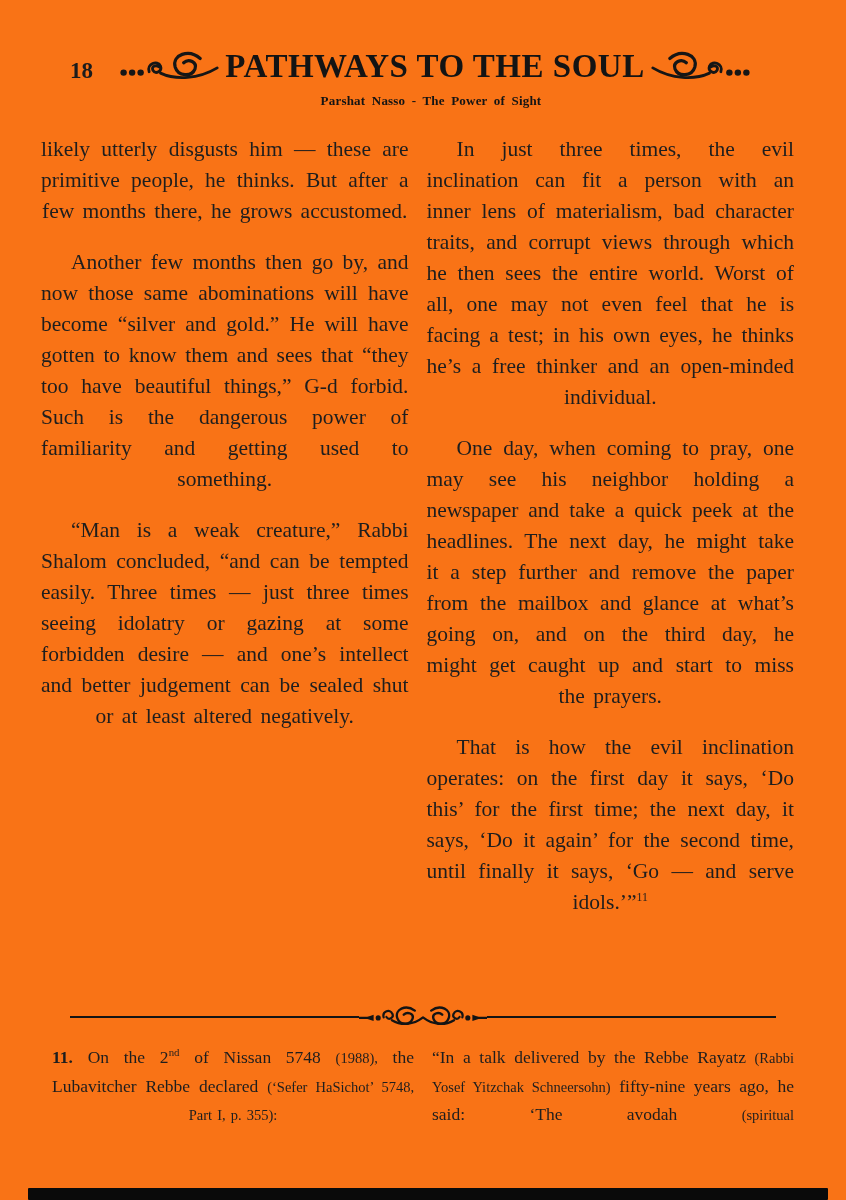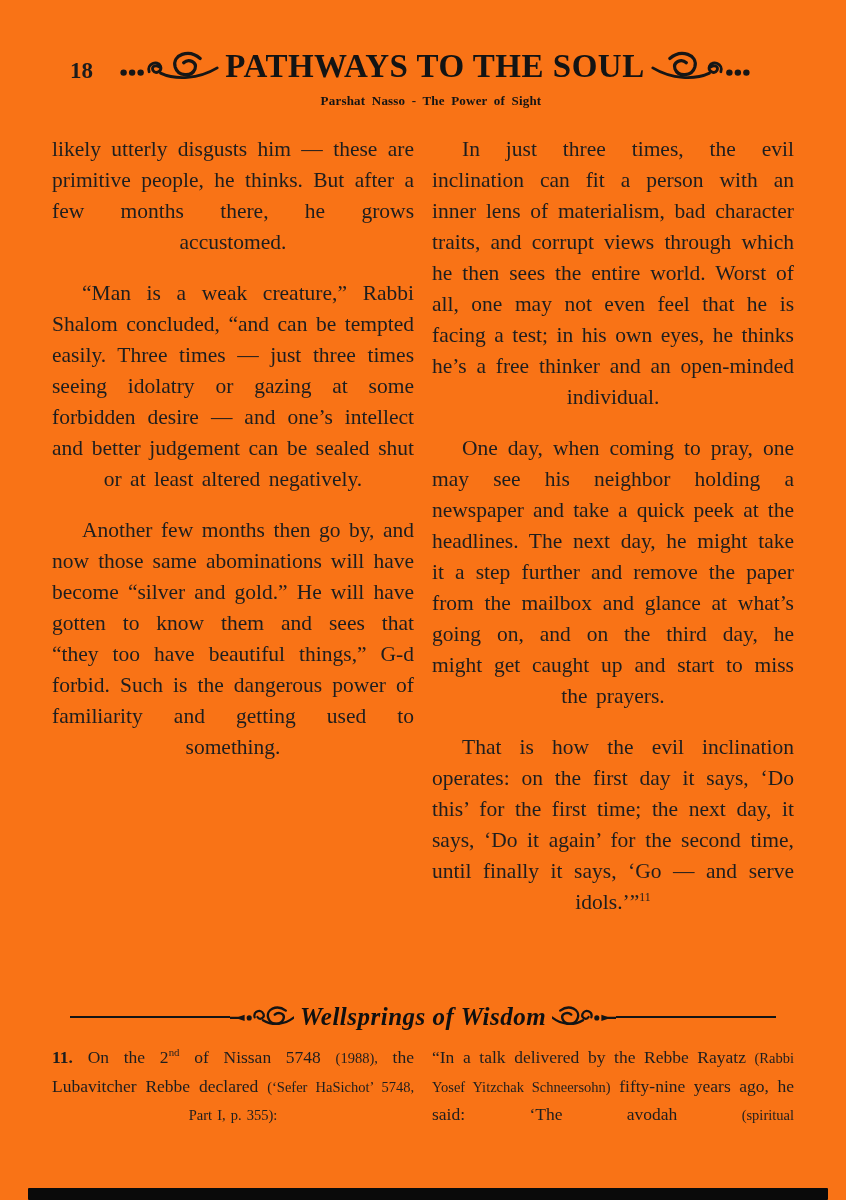--- a/index.html
+++ b/index.html
@@ -32,21 +32,21 @@
   .flourish path { stroke:#161616; fill:none; stroke-linecap:round; }
   .flourish circle { fill:#161616; }
   .subtitle {
     margin-top:5px; text-align:center;
     font-size:13px; font-weight:bold; letter-spacing:.2px;
     word-spacing:3px; color:#141414;margin-left:16px;
   }
   
   .columns {
     display:flex; gap:18px;
-    padding:25px 52px 0 52px;
+    padding:25px 52px 0 41px;
     height:860px; box-sizing:content-box;
   }
   .column { flex:1 1 0; min-width:0; }
   .column p {
     margin:0 0 20px 0;
     font-size:21.5px; line-height:31px;
     text-align:justify; text-align-last:center;
     text-indent:30px; word-spacing:3px;
     color:#1e1e1e;
   }
@@ -112,41 +112,40 @@
         <path d="M88 12 C76 1.5, 58 8, 61.5 21 C64.5 31, 79 32, 82.5 23 C85 16, 76 11.5, 70.5 16.5" stroke-width="3.4"></path>
         <path d="M46 27.5 C62 35, 86 34, 106 22" stroke-width="3"></path>
       </svg>
     </div>
     <div class="subtitle">Parshat Nasso - The Power of Sight</div>
   </div>
 
   <div class="columns">
     <div class="column">
       <p class="noindent"><span>likely utterly disgusts him — these are primitive people, he thinks. But after a few months there, he grows accustomed.</span></p>
+      <p><span>Another few months then go by, and now those same abominations will have become “silver and gold.” He will have gotten to know them and sees that “they too have beautiful things,” G-d forbid. Such is the dangerous power of familiarity and getting used to something.</span></p>
       <p><span>“Man is a weak creature,” Rabbi Shalom concluded, “and can be tempted easily. Three times — just three times seeing idolatry or gazing at some forbidden desire — and one’s intellect and better judgement can be sealed shut or at least altered negatively.</span></p>
-      <p><span>Another few months then go by, and now those same abominations will have become “silver and gold.” He will have gotten to know them and sees that “they too have beautiful things,” G-d forbid. Such is the dangerous power of familiarity and getting used to something.</span></p>
     </div>
     <div class="column">
       <p><span>In just three times, the evil inclination can fit a person with an inner lens of materialism, bad character traits, and corrupt views through which he then sees the entire world. Worst of all, one may not even feel that he is facing a test; in his own eyes, he thinks he’s a free thinker and an open-minded individual.</span></p>
       <p><span>One day, when coming to pray, one may see his neighbor holding a newspaper and take a quick peek at the headlines. The next day, he might take it a step further and remove the paper from the mailbox and glance at what’s going on, and on the third day, he might get caught up and start to miss the prayers.</span></p>
       <p><span>That is how the evil inclination operates: on the first day it says, ‘Do this’ for the first time; the next day, it says, ‘Do it again’ for the second time, until finally it says, ‘Go — and serve idols.’”</span><sup class="fn-ref">11</sup></p>
     </div>
   </div>
 
   <div class="divider">
     <div class="rule"></div>
     <svg class="div-flourish" viewBox="0 0 70 26" aria-hidden="true">
       <path class="s" d="M0 14 L12 14" stroke-width="2.5"></path>
       <path class="f" d="M6 14 L16 10.5 L16 17.5 Z"></path>
       <circle class="f" cx="21" cy="14" r="2.8"></circle>
       <path class="s" d="M27 13.5 C25 7, 34 3.5, 36.5 9.5 C38.5 14, 32.5 17, 30 13" stroke-width="2.4"></path>
       <path class="s" d="M61 6 C51 -1.5, 38.5 5, 42 14.5 C45 22.5, 56 22, 58.5 15 C60.5 9.5, 53 6.5, 49 10.5" stroke-width="2.6"></path>
       <path class="s" d="M36 16.5 C47 23, 60 21.5, 70 13.5" stroke-width="2.4"></path>
     </svg>
-    <div class="divider-label">Wellsprings of Wisdom</div>
     <svg class="div-flourish mirrored" viewBox="0 0 70 26" aria-hidden="true">
       <path class="s" d="M0 14 L12 14" stroke-width="2.5"></path>
       <path class="f" d="M6 14 L16 10.5 L16 17.5 Z"></path>
       <circle class="f" cx="21" cy="14" r="2.8"></circle>
       <path class="s" d="M27 13.5 C25 7, 34 3.5, 36.5 9.5 C38.5 14, 32.5 17, 30 13" stroke-width="2.4"></path>
       <path class="s" d="M61 6 C51 -1.5, 38.5 5, 42 14.5 C45 22.5, 56 22, 58.5 15 C60.5 9.5, 53 6.5, 49 10.5" stroke-width="2.6"></path>
       <path class="s" d="M36 16.5 C47 23, 60 21.5, 70 13.5" stroke-width="2.4"></path>
     </svg>
     <div class="rule"></div>
   </div>

